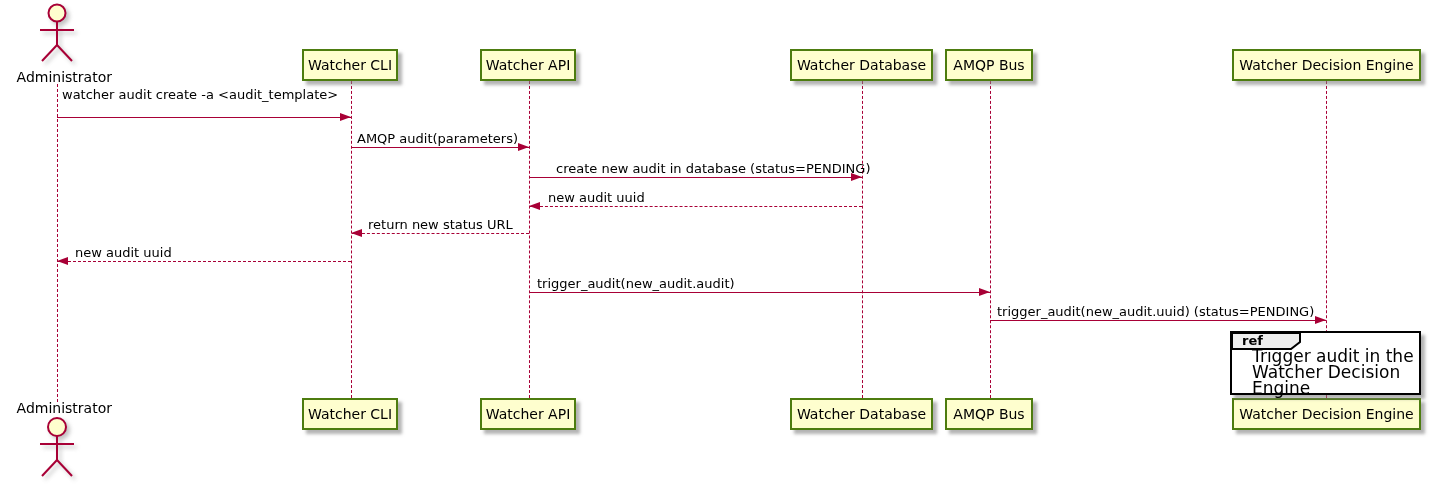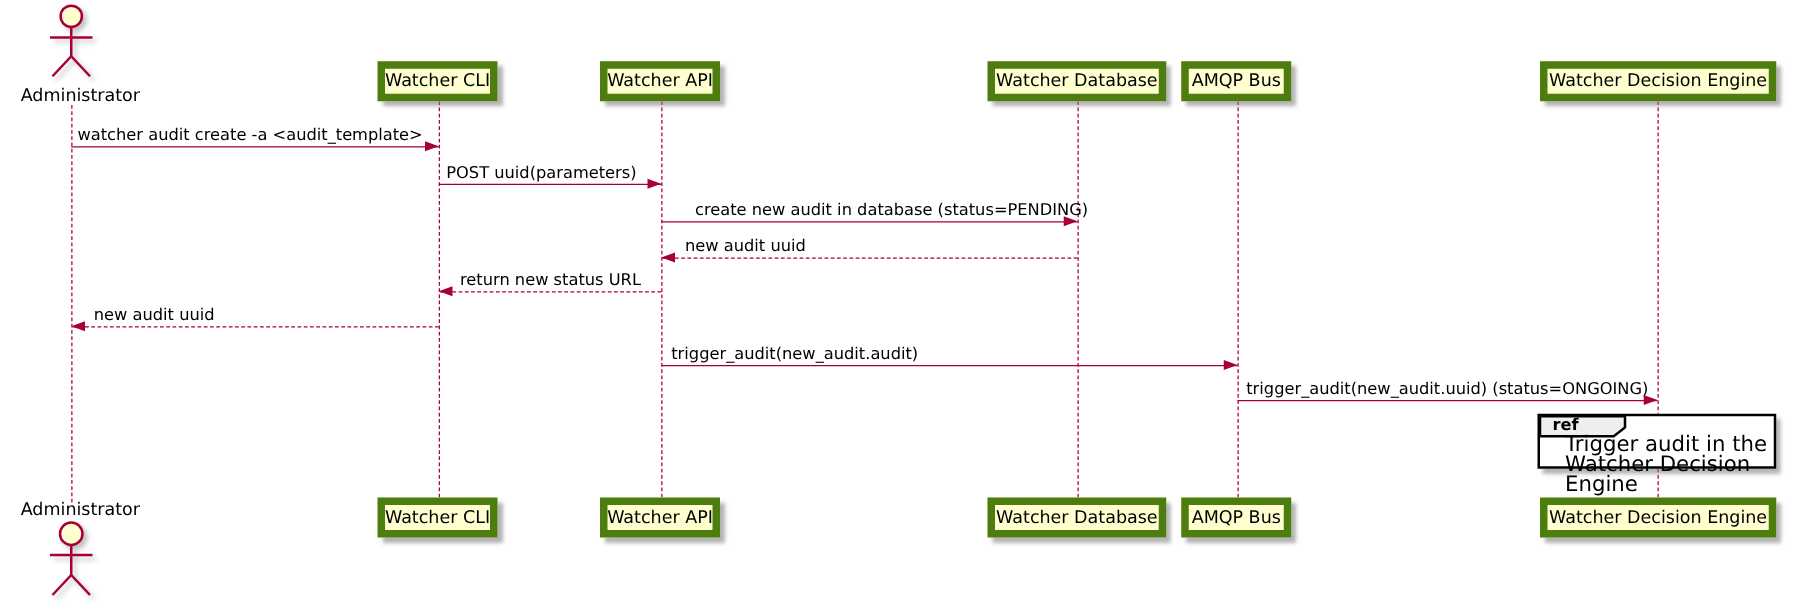--- a/index.html
+++ b/index.html
@@ -5,21 +5,21 @@
   html,body { margin:0; padding:0; background:#ffffff; }
   .canvas {
     position:relative; width:1434px; height:486px; background:#ffffff;
     font-family:"DejaVu Sans","Liberation Sans",sans-serif; color:#000;
     overflow:hidden;
   }
   .lifeline {
     position:absolute; width:0; border-left:1px dashed #a80036; z-index:1;
   }
   .pbox {
-    position:absolute; background:#fefece; border:6px solid #4d7c0f;
+    position:absolute; background:#fefece; border:2px solid #4d7c0f;
     box-shadow:4px 4px 3px rgba(130,130,130,0.6);
     display:flex; align-items:center; justify-content:center;
     font-size:14px; box-sizing:border-box; z-index:3; white-space:nowrap;
   }
   .actor-svg { position:absolute; z-index:3; filter:drop-shadow(3px 3px 2px rgba(120,120,120,0.45)); }
   .actor-label { position:absolute; font-size:14px; text-align:right; z-index:3; white-space:nowrap; }
   .msg-line { position:absolute; height:0; border-top:1px solid #a80036; z-index:2; }
   .msg-line.dashed { border-top-style:dashed; }
   .arrowhead { position:absolute; width:0; height:0; border-top:4px solid transparent; border-bottom:4px solid transparent; z-index:2; }
   .arrowhead.right { border-left:11px solid #a80036; }
@@ -56,27 +56,27 @@
   </svg>
   <div class="actor-label" style="left:2px;top:69px;width:110px">Administrator</div>
 
   <div class="pbox" style="left:302px;top:49px;width:96px;height:32px">Watcher CLI</div>
   <div class="pbox" style="left:480px;top:49px;width:96px;height:32px">Watcher API</div>
   <div class="pbox" style="left:790px;top:49px;width:143px;height:32px">Watcher Database</div>
   <div class="pbox" style="left:945px;top:49px;width:88px;height:32px">AMQP Bus</div>
   <div class="pbox" style="left:1232px;top:49px;width:189px;height:32px">Watcher Decision Engine</div>
 
   <div>
-    <div class="msg-label" style="left:62px;top:101px">watcher audit create -a &lt;audit_template&gt;</div>
+    <div class="msg-label" style="left:62px;top:87px">watcher audit create -a &lt;audit_template&gt;</div>
     <div class="msg-line" style="left:57px;top:117px;width:294px"></div>
     <div class="arrowhead right" style="left:340px;top:113px"></div>
   </div>
 
   <div>
-    <div class="msg-label" style="left:357px;top:131px">POST uuid(parameters)</div>
+    <div class="msg-label" style="left:357px;top:131px">AMQP audit(parameters)</div>
     <div class="msg-line" style="left:351px;top:147px;width:178px"></div>
     <div class="arrowhead right" style="left:518px;top:143px"></div>
   </div>
 
   <div>
     <div class="msg-label" style="left:556px;top:161px">create new audit in database (status=PENDING)</div>
     <div class="msg-line" style="left:529px;top:177px;width:333px"></div>
     <div class="arrowhead right" style="left:851px;top:173px"></div>
   </div>
 
@@ -98,26 +98,26 @@
     <div class="arrowhead left" style="left:57px;top:257px"></div>
   </div>
 
   <div>
     <div class="msg-label" style="left:537px;top:276px">trigger_audit(new_audit.audit)</div>
     <div class="msg-line" style="left:529px;top:292px;width:461px"></div>
     <div class="arrowhead right" style="left:979px;top:288px"></div>
   </div>
 
   <div>
-    <div class="msg-label" style="left:997px;top:304px">trigger_audit(new_audit.uuid) (status=ONGOING)</div>
+    <div class="msg-label" style="left:997px;top:304px">trigger_audit(new_audit.uuid) (status=PENDING)</div>
     <div class="msg-line" style="left:990px;top:320px;width:336px"></div>
     <div class="arrowhead right" style="left:1315px;top:316px"></div>
   </div>
 
-  <div class="ref-box" style="left:1230px;top:331px;width:191px;height:44px">
+  <div class="ref-box" style="left:1230px;top:331px;width:191px;height:64px">
     <svg class="ref-tab-svg" width="72" height="19" viewBox="0 0 72 19">
       <path d="M1,1 H69 V10 L60,17 H1 Z" fill="#eeeeee" stroke="#000000" stroke-width="2"></path>
     </svg>
     <span class="ref-keyword">ref</span>
     <div class="ref-lines">
       <div>Trigger audit in the</div>
       <div>Watcher Decision Engine</div>
     </div>
   </div>
 

